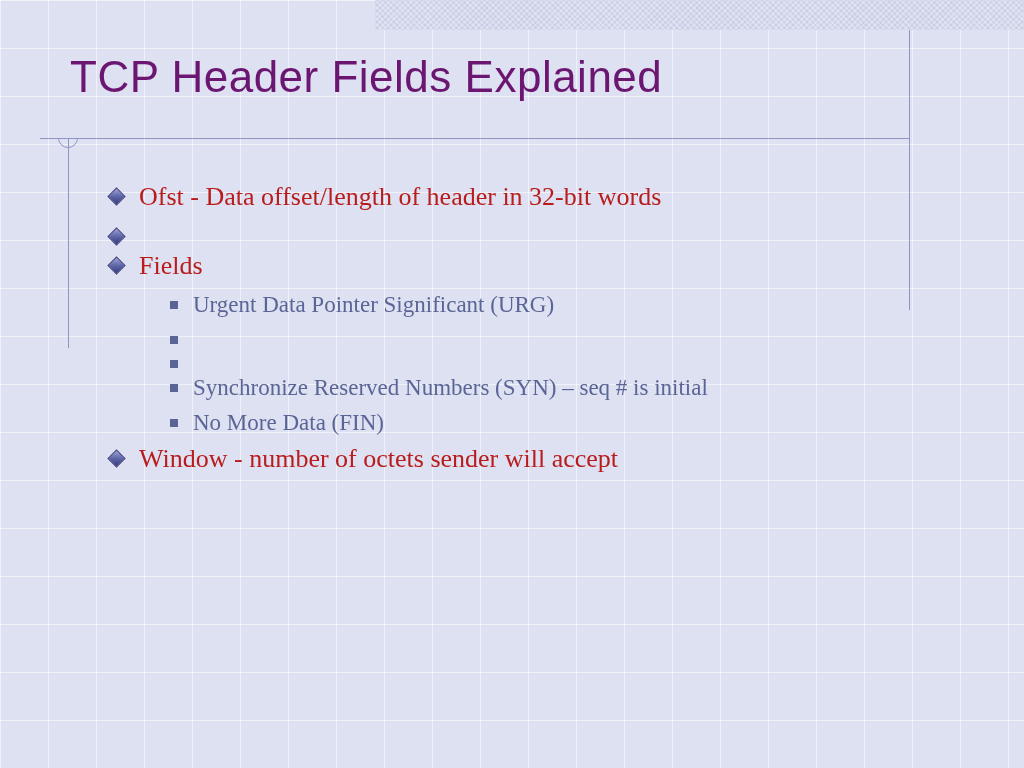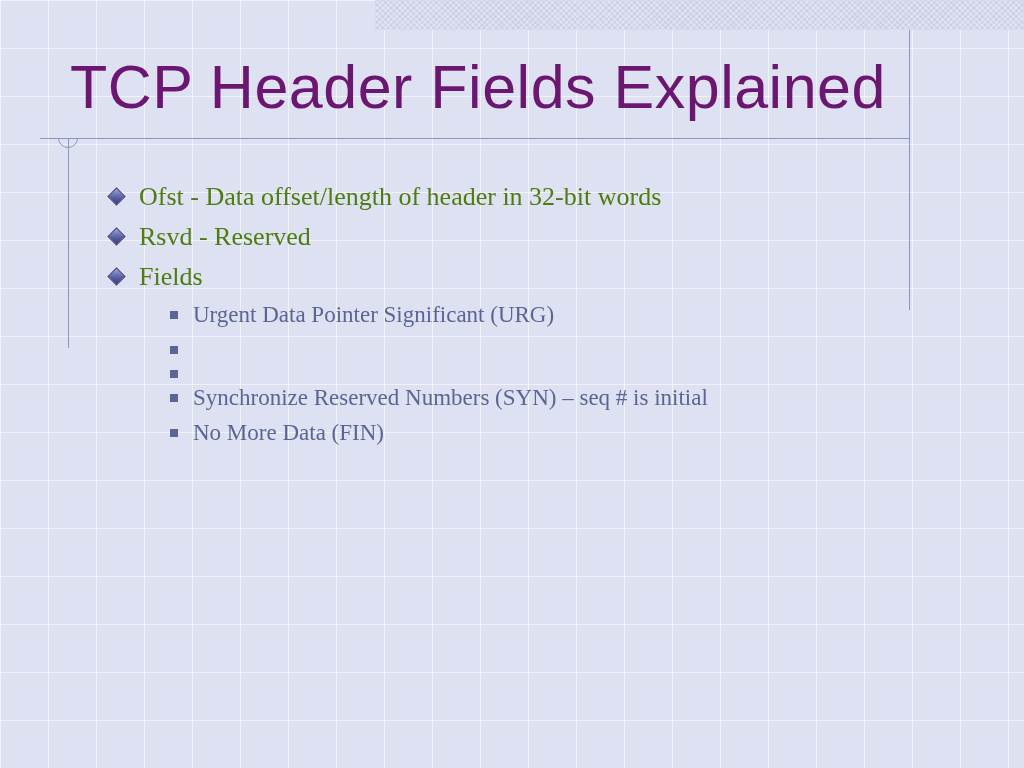--- a/index.html
+++ b/index.html
@@ -22,21 +22,21 @@
       background-color: #c9cee6;
       background-image:
         repeating-linear-gradient(45deg, rgba(255,255,255,0.25) 0 2px, transparent 2px 4px),
         repeating-linear-gradient(-45deg, rgba(255,255,255,0.25) 0 2px, transparent 2px 4px);
     }
     .title {
       position: absolute;
       top: 52px;
       left: 70px;
       font-family: Verdana, Geneva, sans-serif;
-      font-size: 61px;
+      font-size: 44px;
       font-weight: 400;
       color: #6b1670;
       letter-spacing: 0.5px;
     }
     .decoration-line-h {
       position: absolute;
       top: 138px;
       left: 40px;
       width: 870px;
       height: 1px;
@@ -85,21 +85,21 @@
       width: 13px;
       height: 13px;
       margin-top: 10px;
       margin-right: 16px;
       transform: rotate(45deg);
       background: linear-gradient(135deg, #9aa3d6 0%, #5e67a8 50%, #343a7a 100%);
       border: 1px solid #3d3a78;
     }
     .bullet-text {
       font-size: 26px;
-      color: #4d7c0f;
+      color: #b91c1c;
       line-height: 1.3;
     }
     .sub-list {
       margin-left: 60px;
       margin-top: 4px;
       margin-bottom: 4px;
     }
     .sub-row {
       display: flex;
       align-items: flex-start;
@@ -133,21 +133,20 @@
 
 <div class="content">
 
   <div class="bullet-row">
     <div class="diamond"></div>
     <div class="bullet-text">Ofst - Data offset/length of header in 32-bit words</div>
   </div>
 
   <div class="bullet-row">
     <div class="diamond"></div>
-    <div class="bullet-text">Rsvd - Reserved</div>
   </div>
 
   <div class="bullet-row">
     <div class="diamond"></div>
     <div class="bullet-text">Fields</div>
   </div>
 
   <div class="sub-list">
     <div class="sub-row">
       <div class="square"></div>
@@ -162,15 +161,19 @@
     <div class="sub-row">
       <div class="square"></div>
       <div class="sub-text">Synchronize Reserved Numbers (SYN) – seq # is initial</div>
     </div>
     <div class="sub-row">
       <div class="square"></div>
       <div class="sub-text">No More Data (FIN)</div>
     </div>
   </div>
 
+  <div class="bullet-row">
+    <div class="diamond"></div>
+    <div class="bullet-text">Window - number of octets sender will accept</div>
+  </div>
 
 
 </div>
 
 </body></html>

